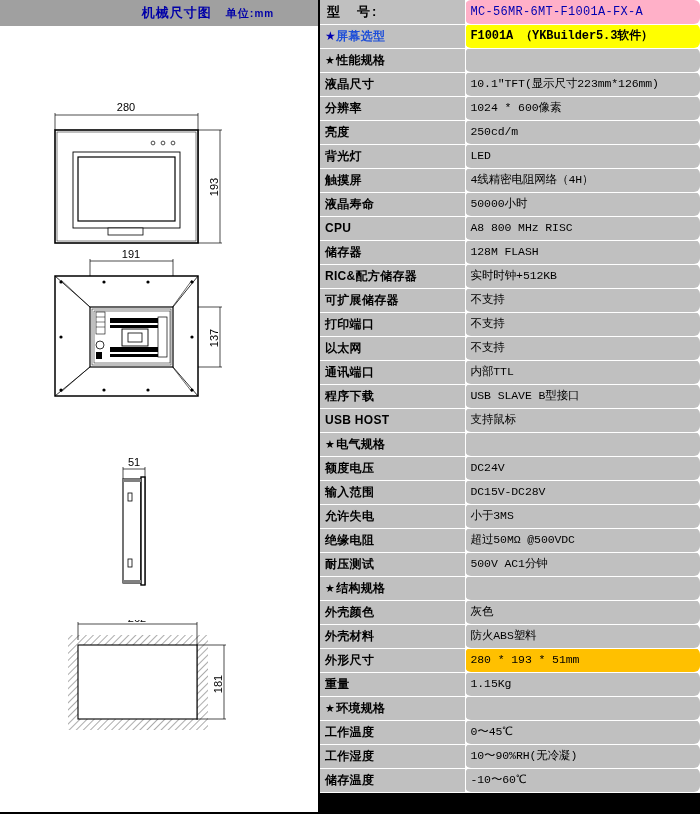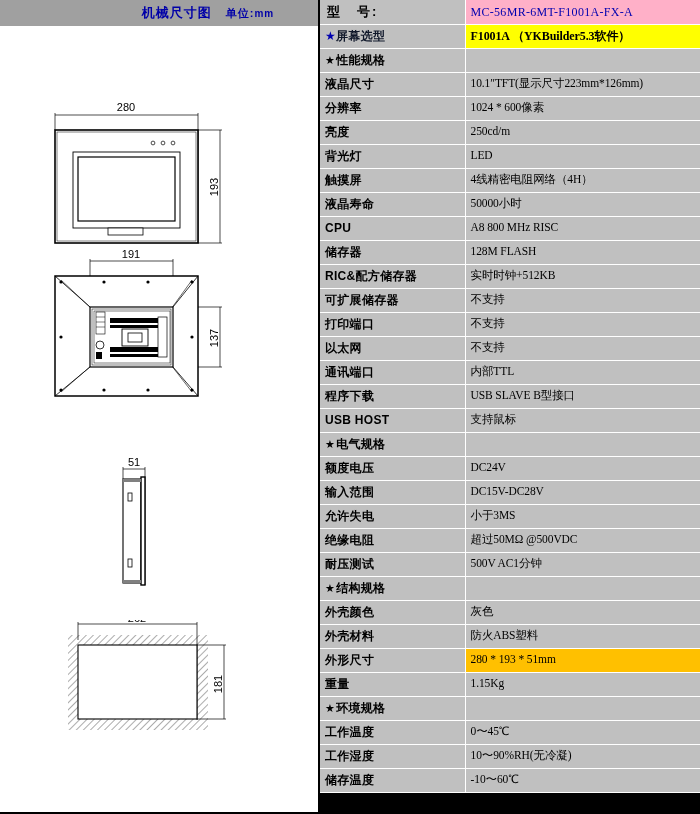--- a/index.html
+++ b/index.html
@@ -85,23 +85,24 @@
     vertical-align: middle;
     line-height: 1;
     white-space: nowrap;
     overflow: hidden;
   }
   table.spec td.label {
     font-weight: bold;
     letter-spacing: 0.3px;
   }
   table.spec td.value {
-    font-family: Liberation Serif, serif;
+    font-family: Liberation Mono, monospace;
     font-size: 11.5px;
     letter-spacing: -0.1px;
+    border-radius: 6px;
   }
 
   
   tr.r-model { height: 26px; }
   tr.r-model td.label {
     font-size: 13px;
     letter-spacing: 2px;
     padding-left: 7px;
   }
   tr.r-model td.value {
@@ -318,21 +319,21 @@
         <colgroup>
           <col class="c-label">
           <col class="c-value">
         </colgroup>
         <tbody id="spec-body">
             <tr class="r-model">
               <td class="label">型　号:</td>
               <td class="value">MC-56MR-6MT-F1001A-FX-A</td>
             </tr>
             <tr class="r-screen">
-              <td class="label"><span class="star" style="color: rgb(0, 0, 176);">★</span><span style="color: #0f172a;">屏幕选型</span></td>
+              <td class="label"><span class="star" style="color: rgb(0, 0, 176);">★</span><span style="color: #1d4ed8;">屏幕选型</span></td>
               <td class="value">F1001A （YKBuilder5.3软件）</td>
             </tr>
             <tr>
               <td class="label section"><span class="star">★</span>性能规格</td>
               <td class="value"></td>
             </tr>
             <tr>
               <td class="label">液晶尺寸</td>
               <td class="value">10.1″TFT(显示尺寸223mm*126mm)</td>
             </tr>

